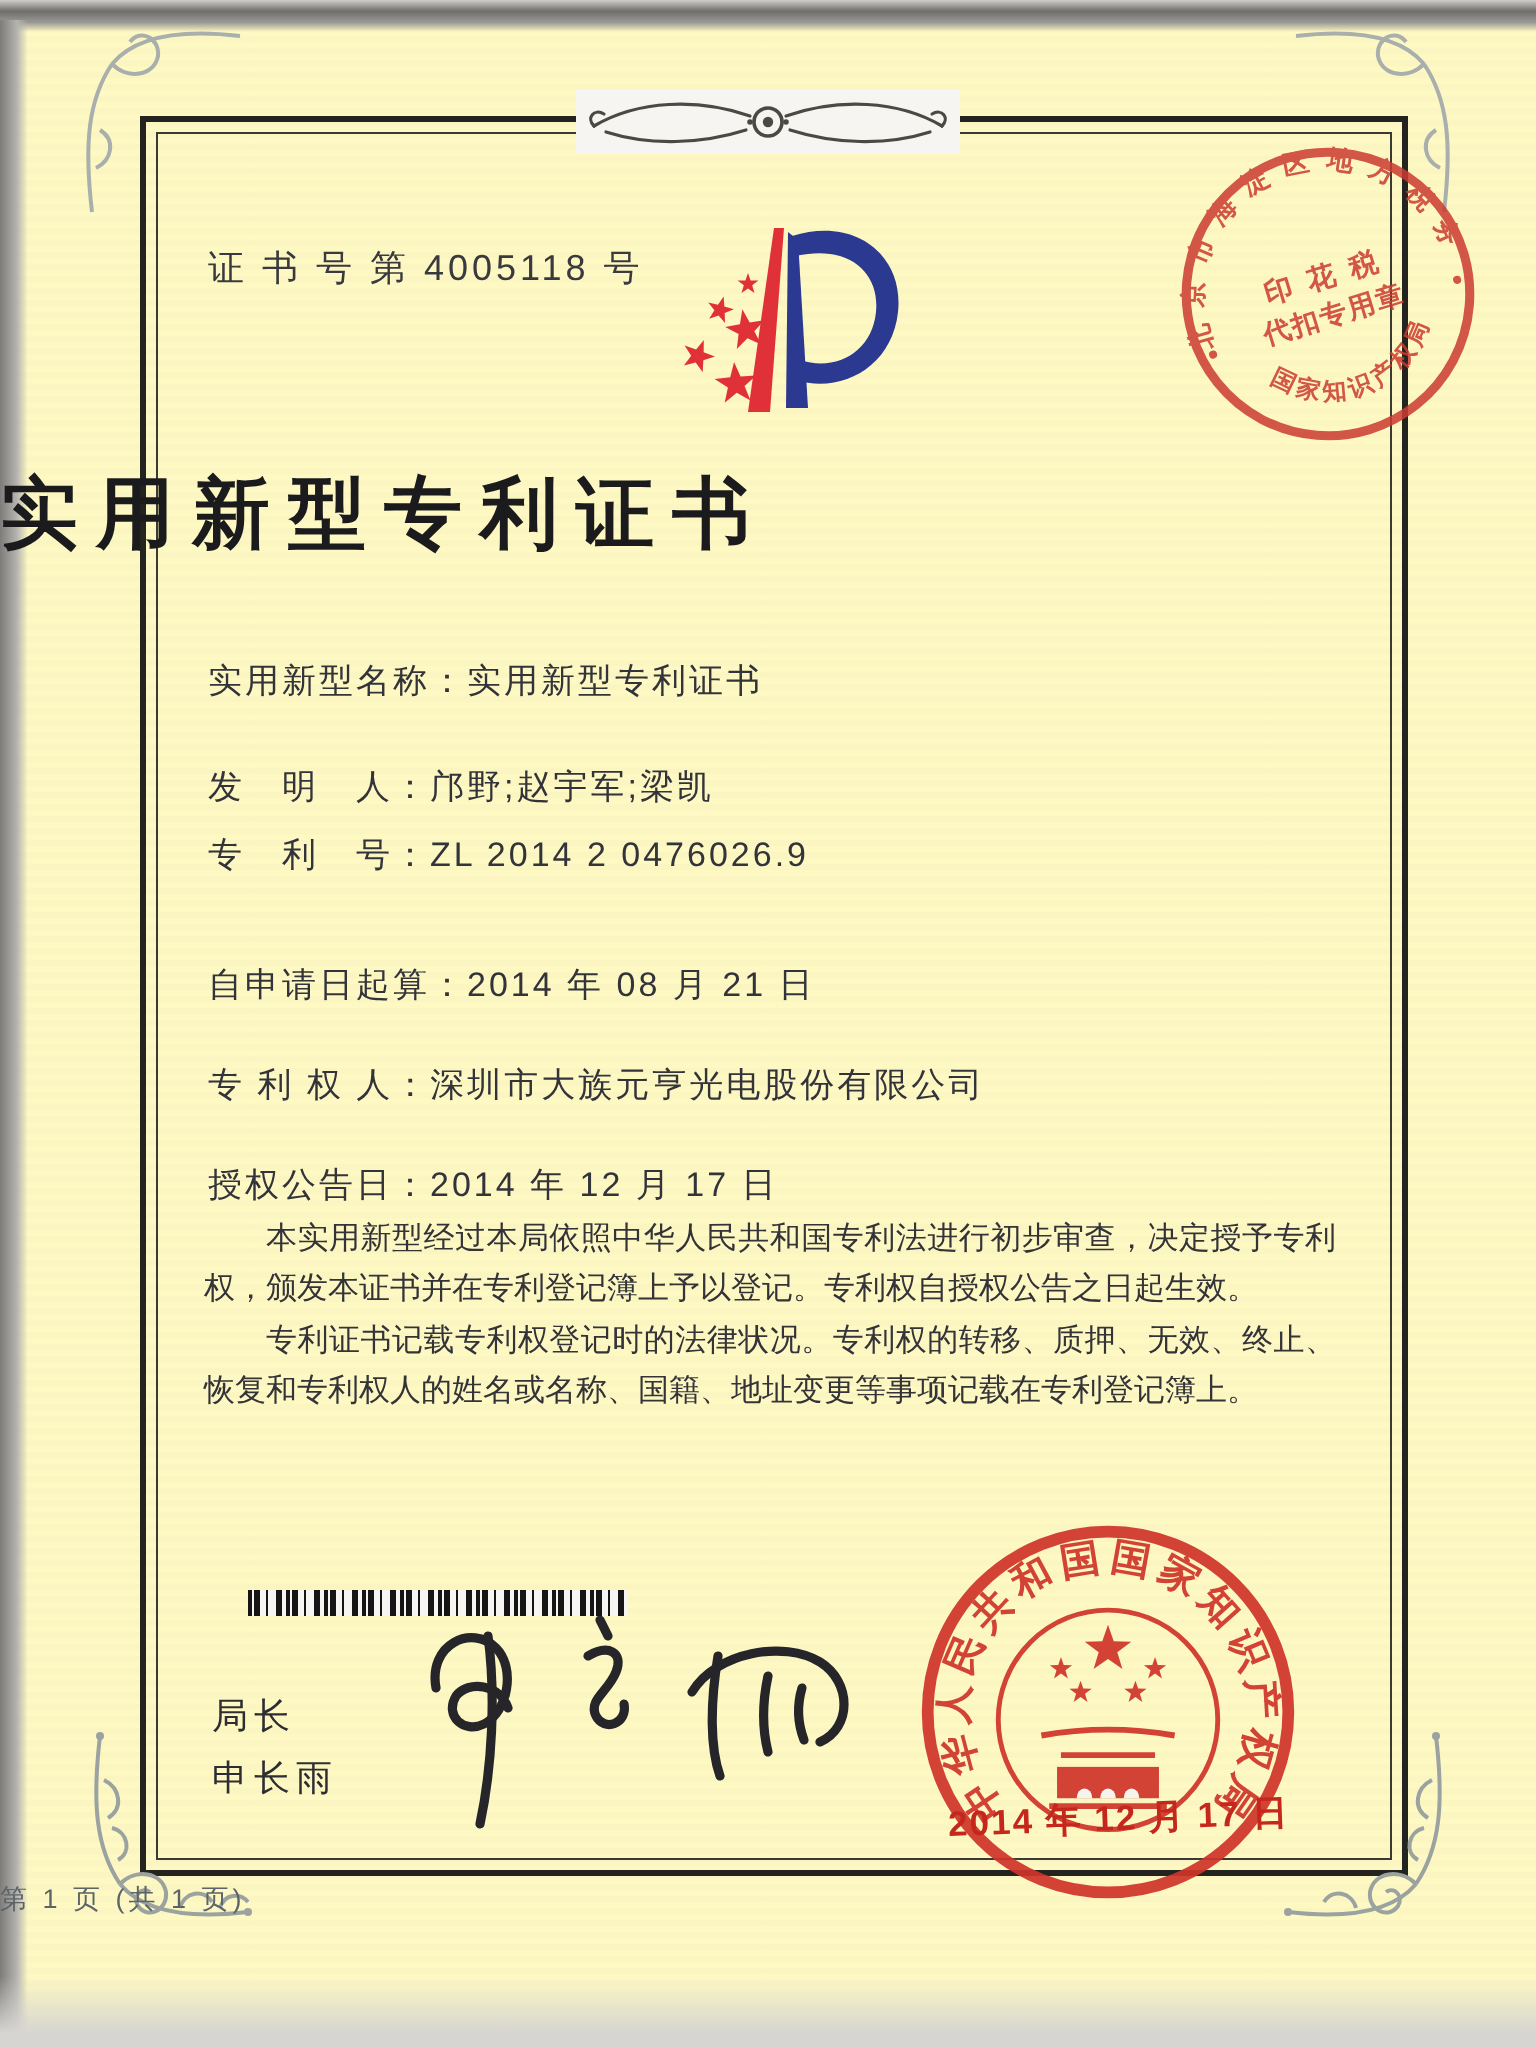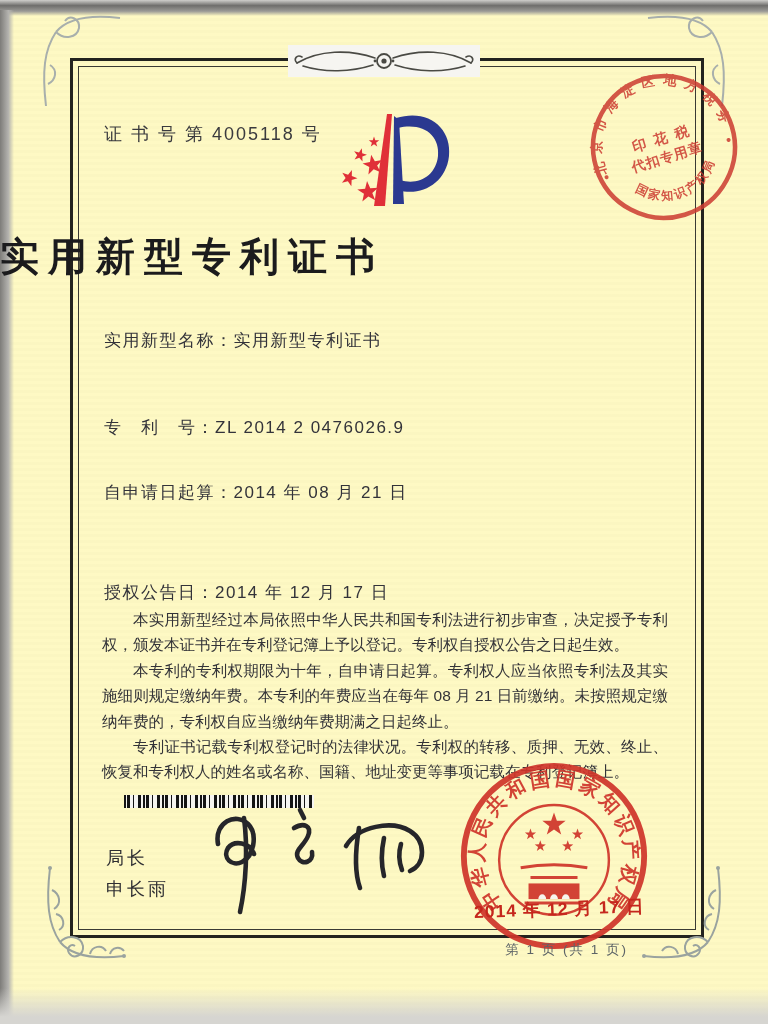--- a/index.html
+++ b/index.html
@@ -34,21 +34,21 @@
   .barcode{position:absolute;left:124px;top:795px;width:190px;height:13px;
      background:repeating-linear-gradient(90deg,#151515 0 2px,#f6f5f1 2px 3px,#151515 3px 6px,#f6f5f1 6px 9px,#151515 9px 10px,#f6f5f1 10px 14px,#151515 14px 17px,#f6f5f1 17px 19px);}
   .director-title{position:absolute;left:106px;top:846px;font-size:18px;letter-spacing:3px;color:#2e2e32;}
   .director-name{position:absolute;left:106px;top:877px;font-size:18px;letter-spacing:3px;color:#2e2e32;text-align:center;}
   .signature{position:absolute;left:196px;top:798px;width:240px;height:118px;}
   .seal{position:absolute;left:456px;top:758px;width:196px;height:196px;opacity:.92;}
   .seal-date{position:absolute;left:474px;top:897px;font-size:17.5px;letter-spacing:1px;
              color:#c5271d;transform:rotate(-2deg);font-weight:600;}
   .tax-stamp{position:absolute;left:583px;top:66px;width:162px;height:162px;
              transform:rotate(-17deg);opacity:.85;}
-  .footer{position:absolute;left:0;top:941px;width:628px;text-align:right;
+  .footer{position:absolute;left:0;top:941px;width:628px;text-align:left;
           font-size:13.5px;letter-spacing:2px;color:#5d6467;}
 </style>
 </head>
 <body>
 
 <div id="shot">
 
   <div class="paper-texture"></div>
   <div class="photo-top"></div>
   <div class="photo-left"></div>
@@ -150,33 +150,38 @@
     <circle cx="143" cy="92" r="2" fill="#cc3b31"></circle>
     <text x="80" y="76" text-anchor="middle" font-size="14" letter-spacing="2" fill="#cc3b31" font-weight="bold">印 花 税</text>
     <text x="80" y="95" text-anchor="middle" font-size="13.5" letter-spacing="1" fill="#cc3b31" font-weight="bold">代扣专用章</text>
   </svg>
 
   <div class="title">实用新型专利证书</div>
 
   <div class="field" style="top:329px;">
     <span class="lab">实用新型名称：</span><span>实用新型专利证书</span>
   </div>
+  <div class="field" style="top:382px;">
+    <span class="lab">发　明　人：</span><span>邝野;赵宇军;梁凯</span>
+  </div>
   <div class="field" style="top:416px;">
     <span class="lab">专　利　号：</span><span>ZL 2014 2 0476026.9</span>
   </div>
   <div class="field" style="top:481px;">
     <span class="lab">自申请日起算：</span><span>2014 年 08 月 21 日</span>
   </div>
+  <div class="field" style="top:531px;">
+    <span class="lab">专 利 权 人：</span><span>深圳市大族元亨光电股份有限公司</span>
+  </div>
   <div class="field" style="top:581px;">
     <span class="lab">授权公告日：</span><span>2014 年 12 月 17 日</span>
   </div>
 
   <div class="body-text">
     <p>本实用新型经过本局依照中华人民共和国专利法进行初步审查，决定授予专利权，颁发本证书并在专利登记簿上予以登记。专利权自授权公告之日起生效。</p>
-    <p>本专利的专利权期限为十年，自申请日起算。专利权人应当依照专利法及其实施细则规定缴纳年费。本专利的年费应当在每年 08 月 21 日前缴纳。未按照规定缴纳年费的，专利权自应当缴纳年费期满之日起终止。</p>
     <p>专利证书记载专利权登记时的法律状况。专利权的转移、质押、无效、终止、恢复和专利权人的姓名或名称、国籍、地址变更等事项记载在专利登记簿上。</p>
   </div>
 
   <div class="barcode"></div>
 
   <div class="director-title">局长</div>
   <div class="director-name">申长雨</div>
 
   <svg class="signature" viewBox="0 0 240 118">
     <g fill="none" stroke="#26262a" stroke-width="4.6" stroke-linecap="round" stroke-linejoin="round">

